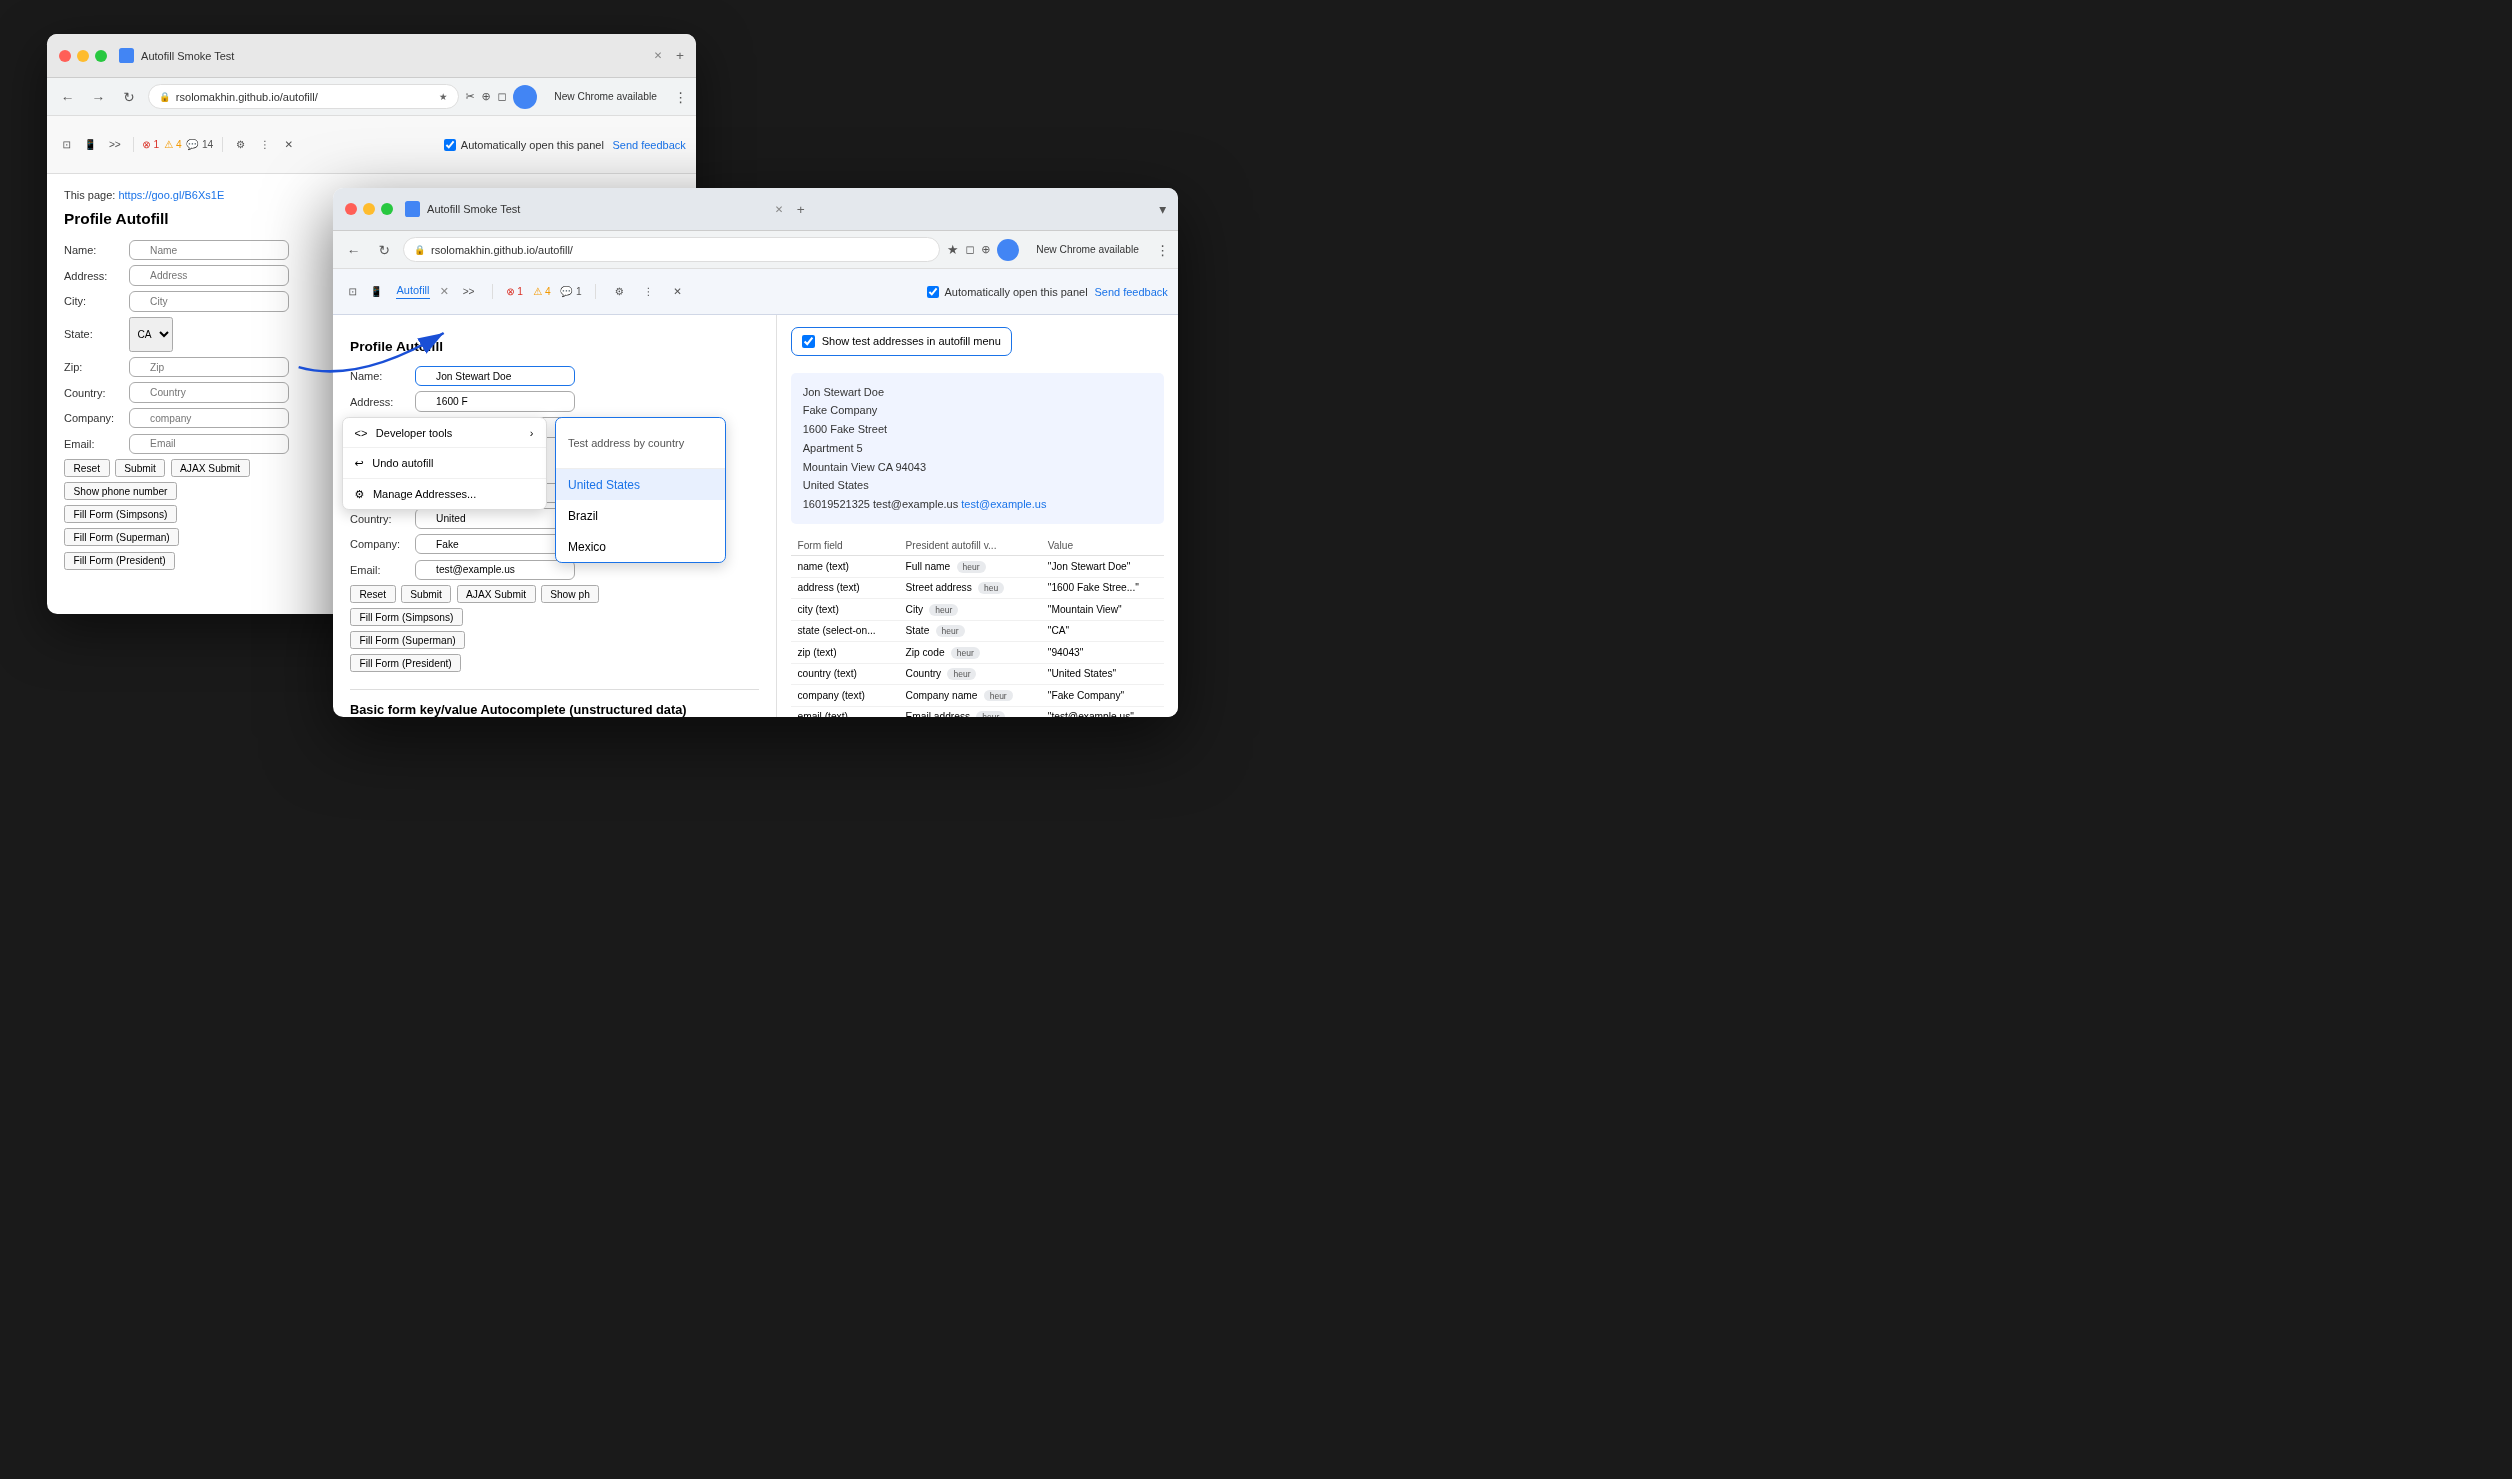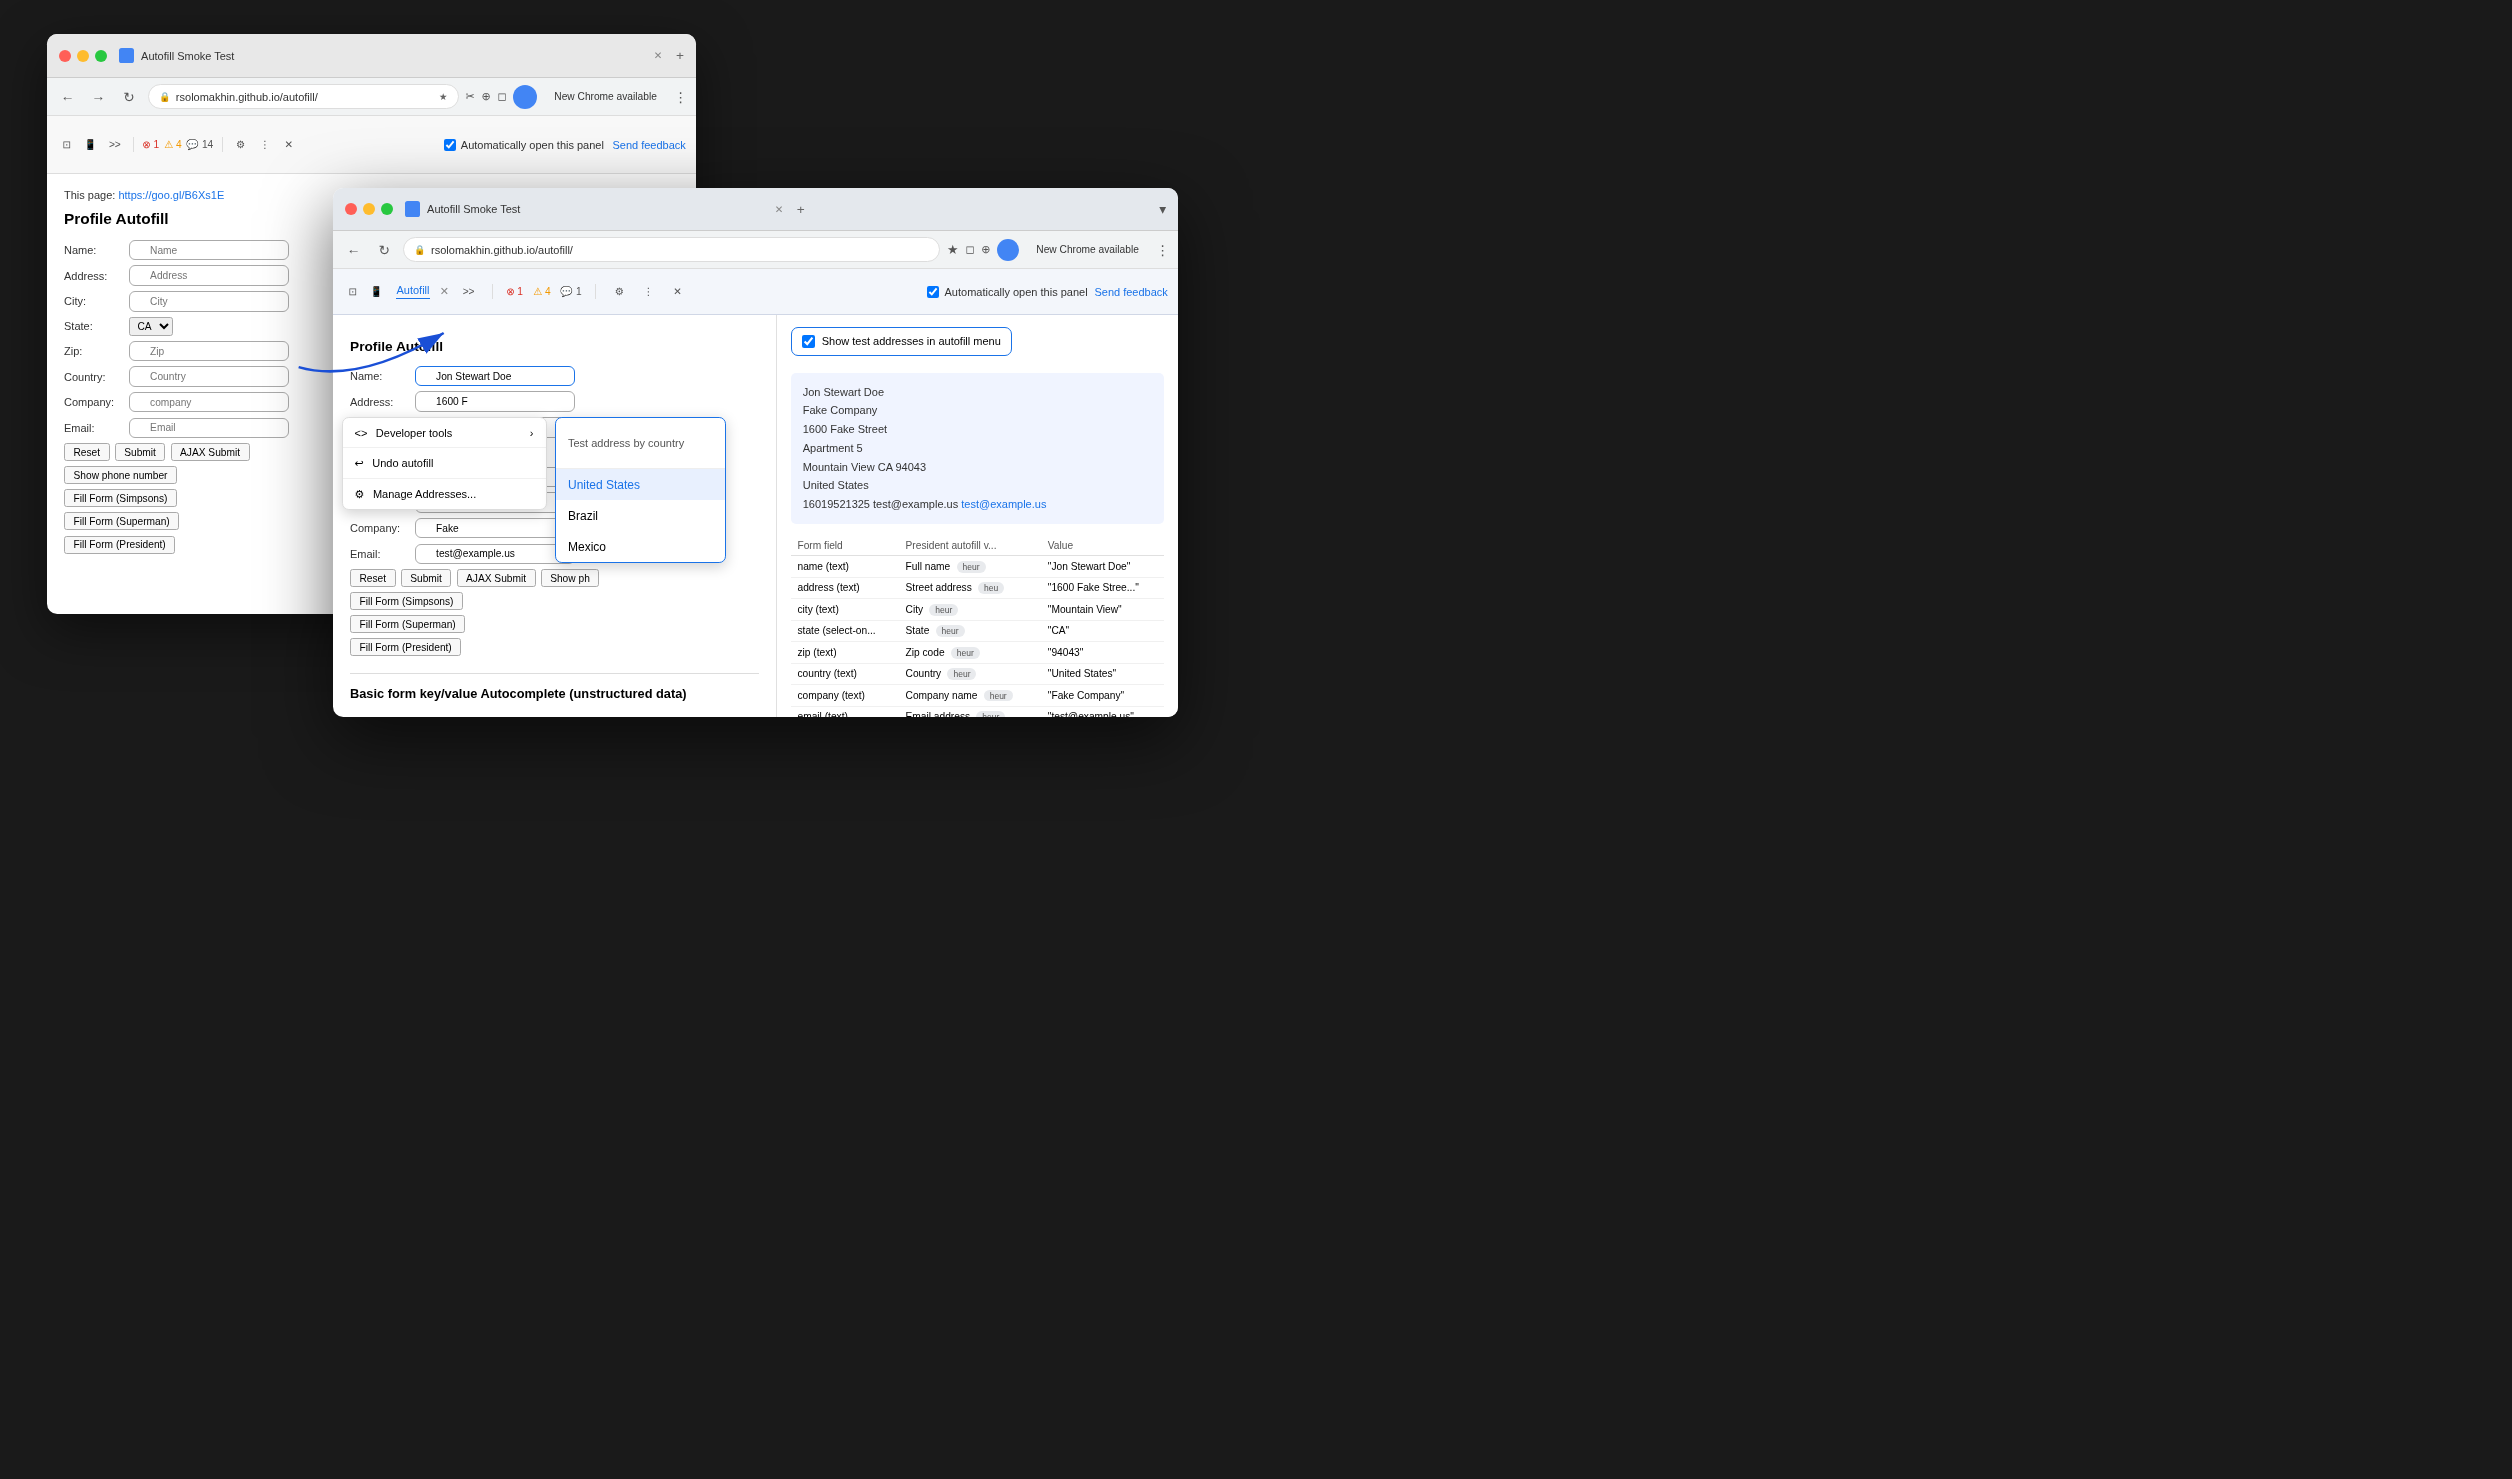--- a/index.html
+++ b/index.html
@@ -144,21 +144,21 @@
     .form-input {
       height: 20.5px;
       border: 0.9px solid #aaa;
       border-radius: 6px;
       padding: 0 20px;
       font-size: 10.2px;
       width: 160px;
     }
 
     .form-select {
-      height: 19px;
+      height: 35px;
       border: 0.9px solid #aaa;
       border-radius: 2.6px;
       font-size: 10.2px;
       padding: 0 3.4px;
     }
 
     .btn {
       height: 18px;
       border: 0.9px solid #aaa;
       background: #f8f8f8;

